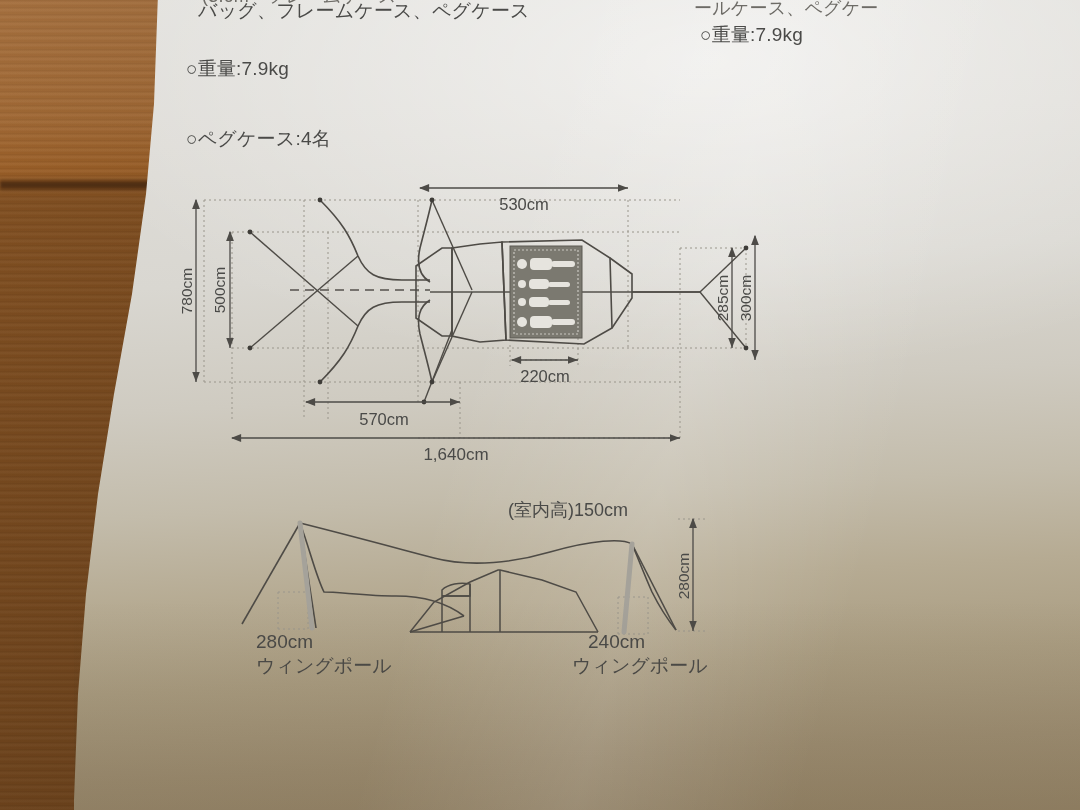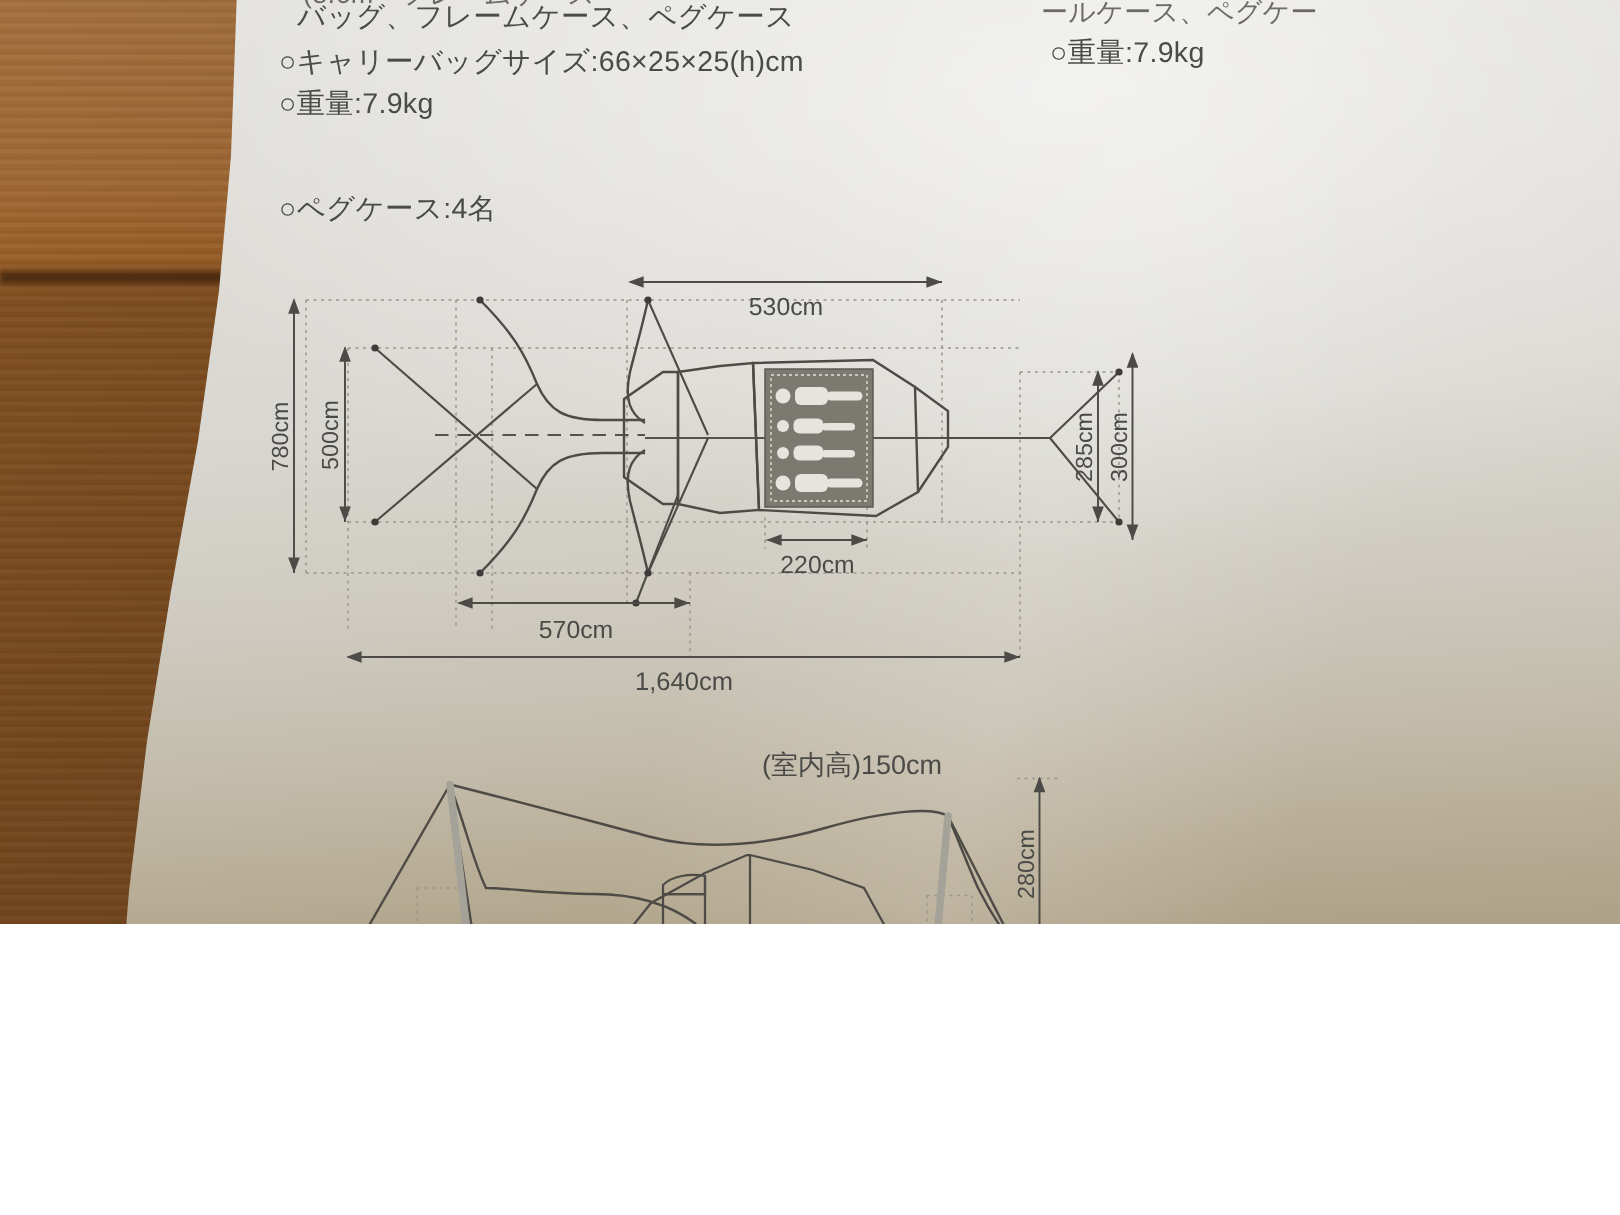--- a/index.html
+++ b/index.html
@@ -3,21 +3,21 @@
 <meta charset="utf-8">
 <style>
   * { box-sizing: border-box; margin: 0; padding: 0; }
   html, body {
     width: 1080px; height: 810px;
     overflow: hidden;
     font-family: "Liberation Sans", "DejaVu Sans", sans-serif;
   }
   #stage {
     position: relative;
-    width: 1080px; height: 616px;
+    width: 1080px; height: 810px;
     background: #6b451f;
     overflow: hidden;
   }
   
   .wood {
     position: absolute; inset: 0;
     background:
       linear-gradient(180deg,
         rgba(255,255,255,0.10) 0px,
         rgba(255,255,255,0.06) 120px,
@@ -93,21 +93,20 @@
   <div class="wood-dark-band"></div>
 
   <div class="paper"></div>
   <div class="paper-sheen"></div>
 
   <div class="clip-top">
     <div class="spec muted" style="left:128px; top:-16px; font-size:18px;">(3.6m　フレームケース</div>
   </div>
 
   <div class="spec" style="left:198px; top:-2px;">バッグ、フレームケース、ペグケース</div>
-  <div class="spec" style="left:186px; top:28px;">○キャリーバッグサイズ:66×25×25(h)cm</div>
   <div class="spec" style="left:186px; top:56px;">○重量:7.9kg</div>
 
   <div class="spec muted" style="left:694px; top:-4px; font-size:18px;">ールケース、ペグケー</div>
   <div class="spec" style="left:700px; top:22px;">○重量:7.9kg</div>
 
   <div class="spec" style="left:186px; top:126px;">○ペグケース:4名</div>
 
   <div class="diagram" style="left:180px; top:170px; width:580px; height:290px;">
     <svg width="580" height="290" viewBox="0 0 580 290">
       <defs>

